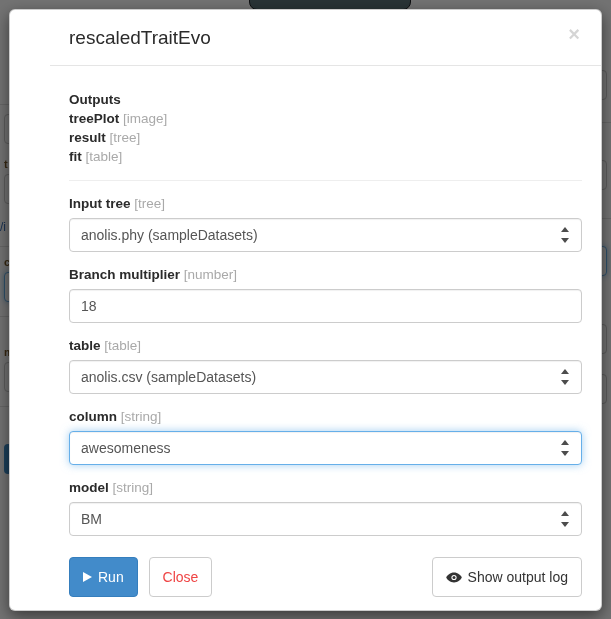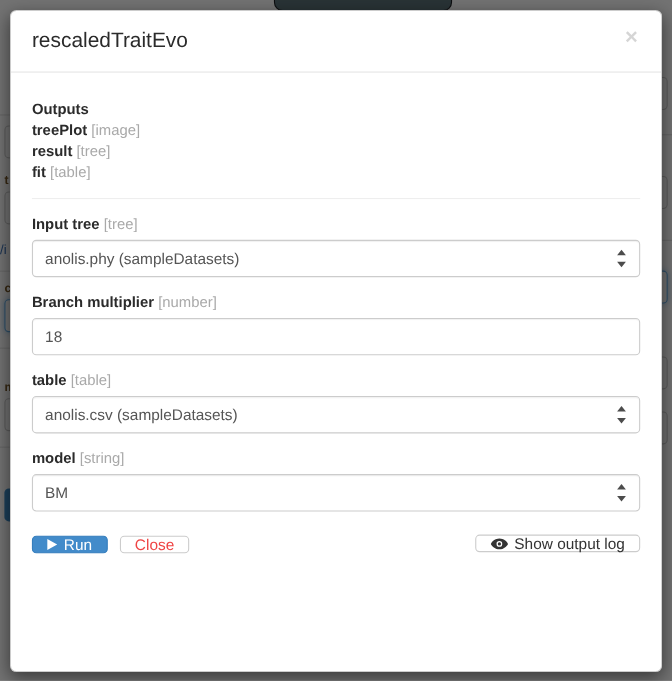--- a/index.html
+++ b/index.html
@@ -96,20 +96,21 @@
     left: 9px;
     top: 9px;
     width: 593px;
     height: 602px;
     background: #ffffff;
     border: 1px solid rgba(0, 0, 0, .2);
     border-radius: 6px;
     box-shadow: 0 5px 15px rgba(0, 0, 0, .5);
     box-sizing: border-box;
     overflow: hidden;
+    padding-left: 40px;
   }
 
   #modal-header {
     position: relative;
     height: 56px;
     border-bottom: 1px solid #e5e5e5;
     box-sizing: border-box;
   }
   #modal-title {
     position: absolute;
@@ -246,21 +247,21 @@
   
   #modal-footer {
     position: relative;
     padding: 7px 19px 0 19px;
     height: 50px;
   }
   .btn {
     display: inline-flex;
     align-items: center;
     gap: 6px;
-    height: 16px;
+    height: 40px;
     padding: 0 13px;
     font-size: 14px;
     font-family: "Liberation Sans", sans-serif;
     border-radius: 4px;
     border: 1px solid transparent;
     cursor: pointer;
     box-sizing: border-box;
     vertical-align: middle;
   }
   .btn-primary {
@@ -392,20 +393,33 @@
       </label>
       <div class="ctrl">
         <span class="ctrl-value">anolis.csv (sampleDatasets)</span>
         <span class="select-arrows">
           <i class="up"></i>
             <i class="down"></i>
         </span>
       </div>
     </div>
 
+    <div class="form-group">
+      <label class="form-label">
+        <span class="lname">column</span>
+        <span class="ltype">[string]</span>
+      </label>
+      <div class="ctrl focused">
+        <span class="ctrl-value">awesomeness</span>
+        <span class="select-arrows">
+          <i class="up"></i>
+            <i class="down"></i>
+        </span>
+      </div>
+    </div>
 
     <div class="form-group">
       <label class="form-label">
         <span class="lname">model</span>
         <span class="ltype">[string]</span>
       </label>
       <div class="ctrl">
         <span class="ctrl-value">BM</span>
         <span class="select-arrows">
           <i class="up"></i>

